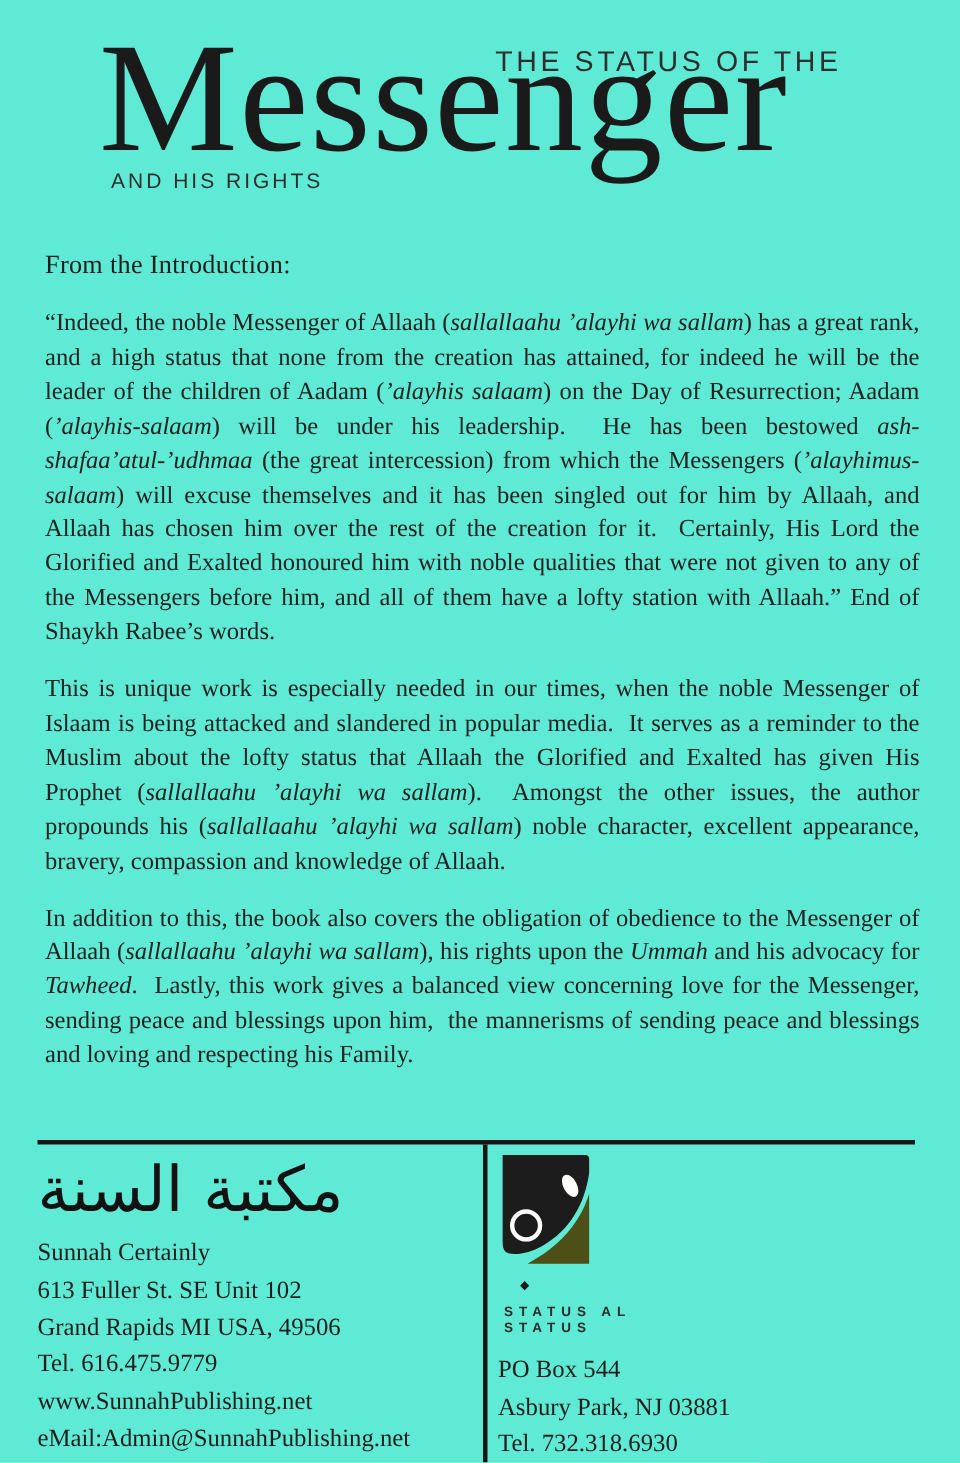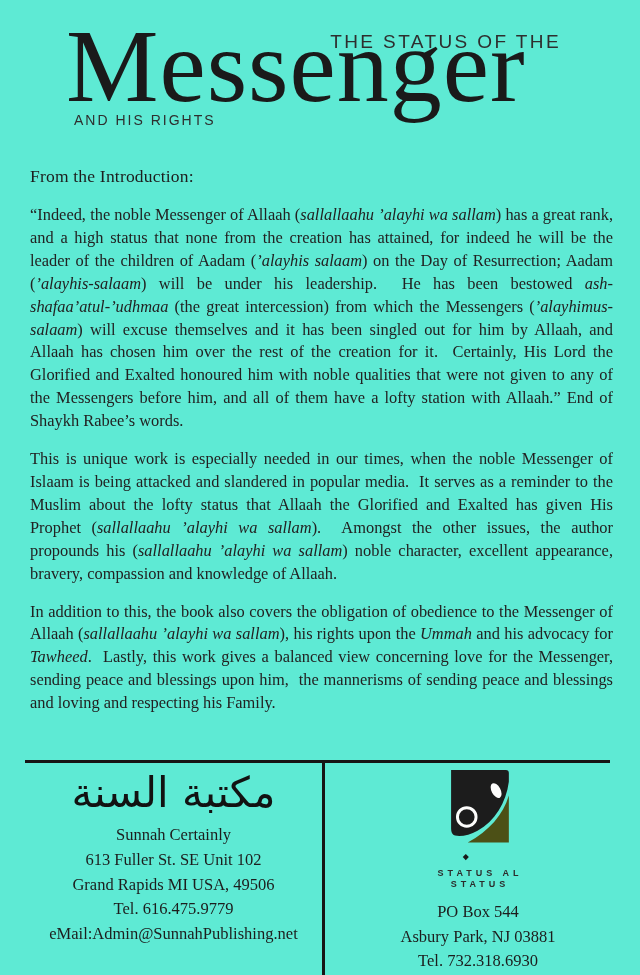--- a/index.html
+++ b/index.html
@@ -60,21 +60,21 @@
     position: absolute; top: 758px; left: 0; right: 0; bottom: 0;
   }
   .rule-h {
     position: absolute; top: 2px; left: 25px; width: 585px; height: 3px;
     background: #161616;
   }
   .rule-v {
     position: absolute; top: 5px; bottom: 0; left: 322px; width: 2.5px;
     background: #161616;
   }
-  .cell { position: absolute; text-align: center; }
+  .cell { position: absolute; text-align: left; }
   .cell-left { left: 25px; top: 8px; width: 297px; }
   .cell-right { left: 332px; top: 12px; width: 292px; }
 
   .arabic {
     font-family: "DejaVu Sans", sans-serif;
     font-size: 42px; line-height: 54px;
     color: #121212;
   }
   .addr { margin-top: 3px; }
   .addr div {
@@ -115,20 +115,21 @@
     <div class="rule-h"></div>
     <div class="rule-v"></div>
 
     <div class="cell cell-left">
       <div class="arabic">مكتبة السنة</div>
       <div class="addr">
         <div>Sunnah Certainly</div>
         <div>613 Fuller St. SE Unit 102</div>
         <div>Grand Rapids MI USA, 49506</div>
         <div>Tel. 616.475.9779</div>
+        <div>www.SunnahPublishing.net</div>
         <div>eMail:Admin@SunnahPublishing.net</div>
       </div>
     </div>
 
     <div class="cell cell-right">
       <span class="logo-wrap">
         <svg width="61" height="92" viewBox="0 0 62 94" xmlns="http://www.w3.org/2000/svg" aria-hidden="true">
 
           <path d="M62 26 C56 46 42 62 20 74 L62 74 Z" fill="#4c5016"></path>
 

